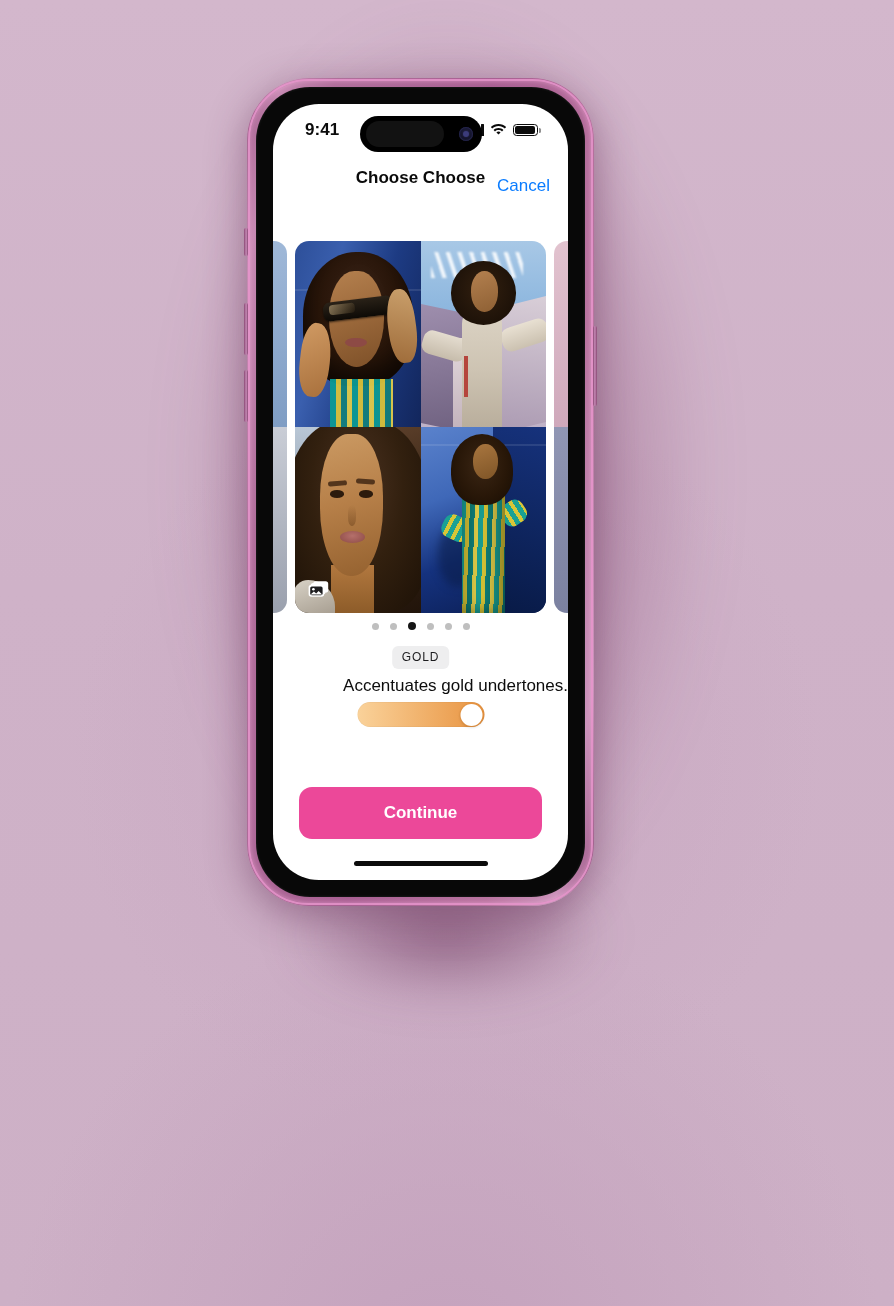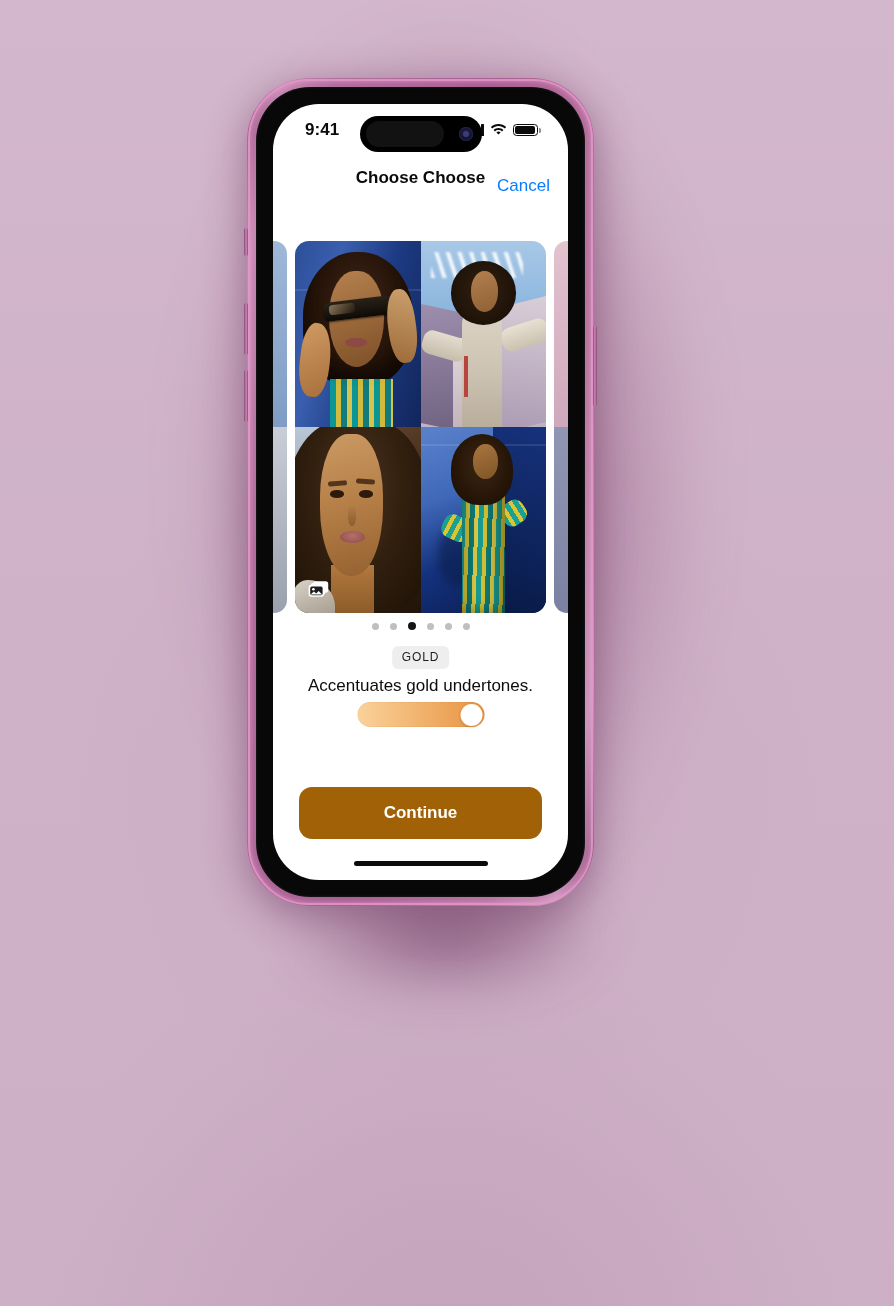--- a/index.html
+++ b/index.html
@@ -347,21 +347,21 @@
   .dot{ width:7px; height:7px; border-radius:50%; background:#bfbfbf; cursor:pointer; }
   .dot.active{ background:#151515; width:8px; height:8px; }
 
   
   #style-badge{
     position:absolute; left:50%; top:542px; transform:translateX(-50%);
     background:#eeeeef; color:#1c1c1e; font-size:12px; letter-spacing:.9px;
     padding:4px 10px 4.5px; border-radius:6px; font-weight:400;
   }
   #style-description{
-    position:absolute; left:0; top:572px; width:100%; text-align:center;
+    position:absolute; left:0; top:572px; width:100%; text-align:right;
     font-size:17px; color:#0d0d0d;
   }
 
   
   #intensity-slider{
     position:absolute; left:50%; top:598px; transform:translateX(-50%);
     width:127px; height:25px; border-radius:13px;
     background:linear-gradient(90deg,#fad29a 0%, #f9c484 38%, #f0a553 72%, #e89340 100%);
     box-shadow:inset 0 0 0 .5px rgba(0,0,0,.06);
     cursor:pointer;
@@ -524,19 +524,19 @@
           <span class="dot"></span>
         </div>
 
       <div id="style-badge" style="background: rgb(238, 238, 239); text-align: center;">GOLD</div>
       <div id="style-description">Accentuates gold undertones.</div>
 
       <div id="intensity-slider" style="background: linear-gradient(90deg, rgb(250, 210, 154) 0%, rgb(232, 147, 64) 100%);">
         <div id="slider-knob" style="background: rgb(255, 255, 255);"></div>
       </div>
 
-      <button id="continue-button" style="background: #a16207;">Continue</button>
+      <button id="continue-button" style="background: #ec4899;">Continue</button>
 
       <div id="home-indicator"></div>
 
     </div>
   </div>
 </div>
 
 </body></html>

